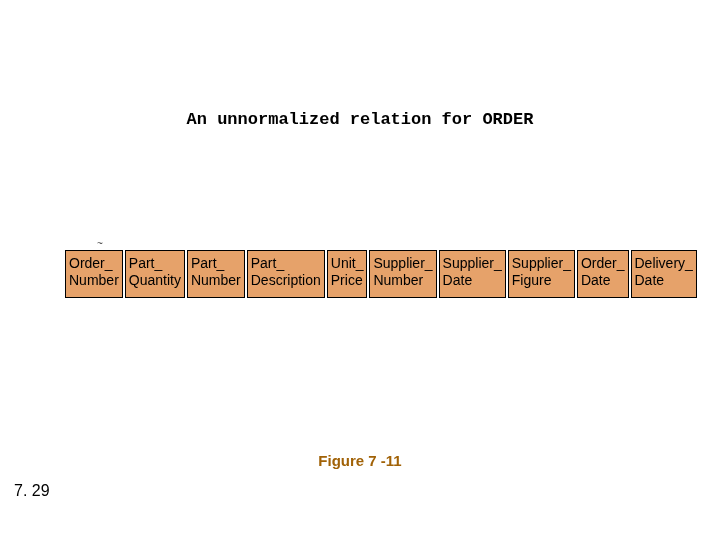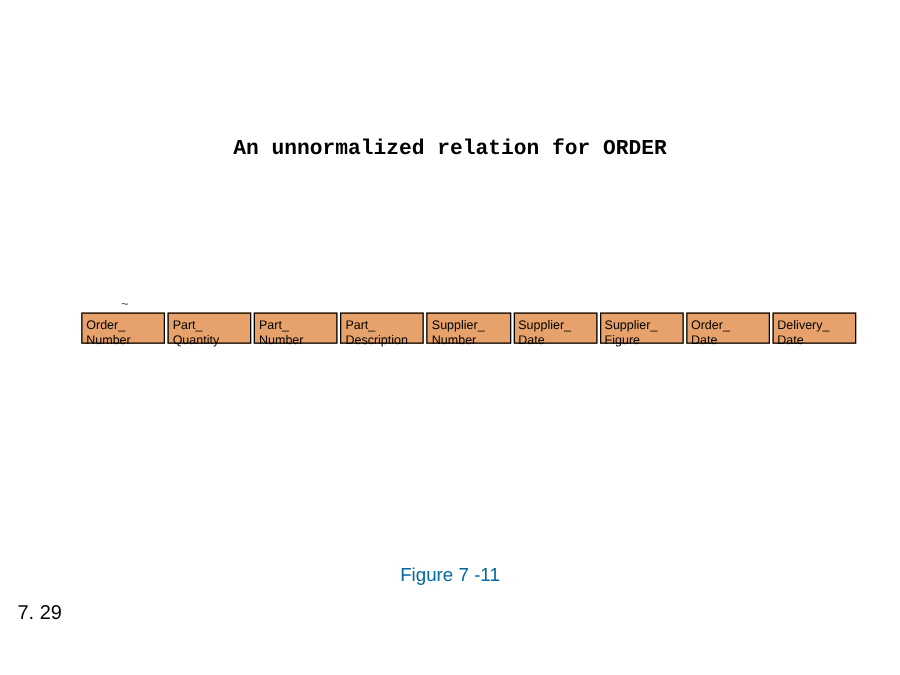--- a/index.html
+++ b/index.html
@@ -46,36 +46,36 @@
     .order-table {
       display: flex;
       gap: 2px;
       width: 620px;
     }
     .order-cell {
       flex: 1;
       background: #e6a26a;
       border: 1px solid #000;
       padding: 4px 3px 10px 3px;
-      font-size: 10px;
+      font-size: 14px;
       line-height: 1.2;
       color: #000;
-      height: 25px;
+      height: 48px;
     }
     .order-cell .line1 { display: block; }
     .order-cell .line2 { display: block; }
     .figure-label {
       position: absolute;
       top: 452px;
       left: 0;
       right: 0;
       text-align: center;
       font-size: 15px;
-      font-weight: normal;
-      color: #0369a1;
+      font-weight: bold;
+      color: #a16207;
     }
     .page-num {
       position: absolute;
       bottom: 40px;
       left: 14px;
       font-size: 16px;
       color: #000;
     }
   </style>
 </head>
@@ -97,20 +97,24 @@
     </div>
     <div class="order-cell">
       <span class="line1">Part_</span>
       <span class="line2">Number</span>
     </div>
     <div class="order-cell">
       <span class="line1">Part_</span>
       <span class="line2">Description</span>
     </div>
     <div class="order-cell">
+      <span class="line1">Unit_</span>
+      <span class="line2">Price</span>
+    </div>
+    <div class="order-cell">
       <span class="line1">Supplier_</span>
       <span class="line2">Number</span>
     </div>
     <div class="order-cell">
       <span class="line1">Supplier_</span>
       <span class="line2">Date</span>
     </div>
     <div class="order-cell">
       <span class="line1">Supplier_</span>
       <span class="line2">Figure</span>

